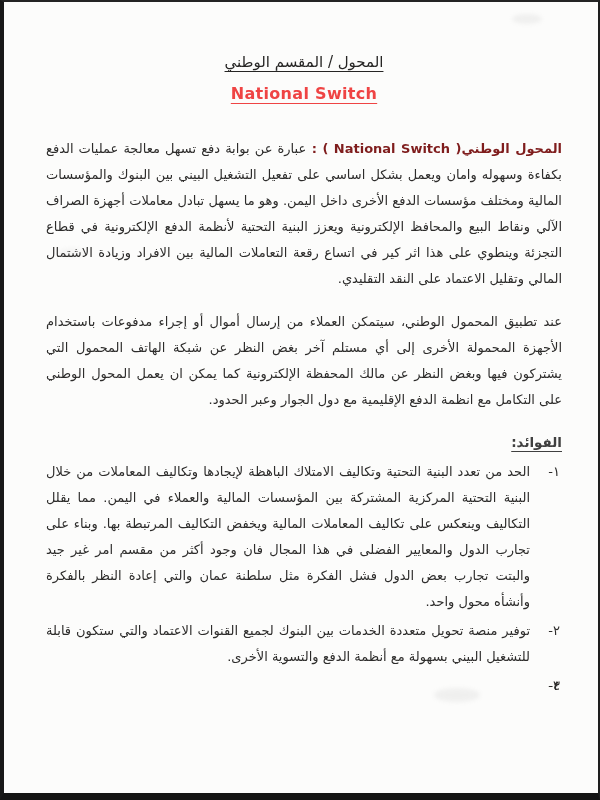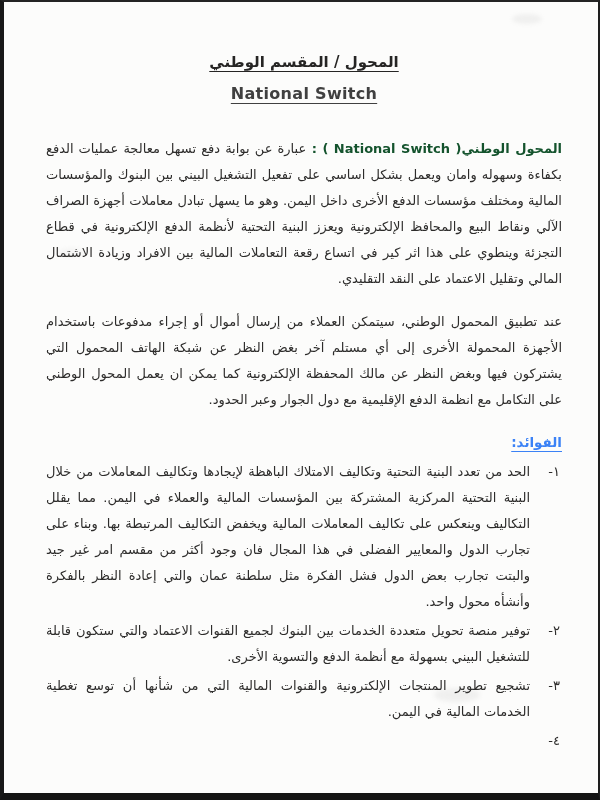--- a/index.html
+++ b/index.html
@@ -32,48 +32,48 @@
 
   .content {
     direction: rtl;
     padding: 50px 36px 0 42px;
     color: #2d2c2b;
   }
   .titles { text-align: center; margin-bottom: 33px; }
   .title-ar {
     display: inline-block;
     font-size: 15px;
-    font-weight: bold;
+    font-weight: normal;
     color: #262524;
     text-decoration: underline;
     text-underline-offset: 4px;
   }
   .title-en-wrap { margin-top: 13px; }
   .title-en {
     display: inline-block;
     direction: ltr;
     font-size: 16px;
     font-weight: bold;
-    color: #404040;
+    color: #ef4444;
     text-decoration: underline;
     text-underline-offset: 4px;
     letter-spacing: 0.3px;
   }
   .para {
     font-size: 13px;
     line-height: 26px;
     text-align: justify;
     margin-bottom: 17px;
   }
-  .para .lead { font-weight: bold; color: #14532d; }
+  .para .lead { font-weight: bold; color: #7f1d1d; }
   .benefits-heading {
     display: inline-block;
     font-size: 13.5px;
     font-weight: bold;
-    color: #3b82f6;
+    color: #404040;
     text-decoration: underline;
     text-underline-offset: 4px;
     margin: 4px 0 9px 0;
   }
   .benefits { list-style: none; }
   .benefits li {
     position: relative;
     font-size: 13px;
     line-height: 26px;
     text-align: justify;
@@ -115,21 +115,20 @@
       <li>
         <span class="num">١-</span>
         <span>الحد من تعدد البنية التحتية وتكاليف الامتلاك الباهظة لإيجادها وتكاليف المعاملات من خلال البنية التحتية المركزية المشتركة بين المؤسسات المالية والعملاء في اليمن. مما يقلل التكاليف وينعكس على تكاليف المعاملات المالية ويخفض التكاليف المرتبطة بها. وبناء على تجارب الدول والمعايير الفضلى في هذا المجال فان وجود أكثر من مقسم امر غير جيد والبتت تجارب بعض الدول فشل الفكرة مثل سلطنة عمان والتي إعادة النظر بالفكرة وأنشأه محول واحد.</span>
       </li>
       <li>
         <span class="num">٢-</span>
         <span>توفير منصة تحويل متعددة الخدمات بين البنوك لجميع القنوات الاعتماد والتي ستكون قابلة للتشغيل البيني بسهولة مع أنظمة الدفع والتسوية الأخرى.</span>
       </li>
       <li>
         <span class="num">٣-</span>
-        <span>تشجيع تطوير المنتجات الإلكترونية والقنوات المالية التي من شأنها أن توسع تغطية الخدمات المالية في اليمن.</span>
       </li>
       <li>
         <span class="num">٤-</span>
       </li>
     </ol>
 
   </div>
 </div>
 
 </body></html>

